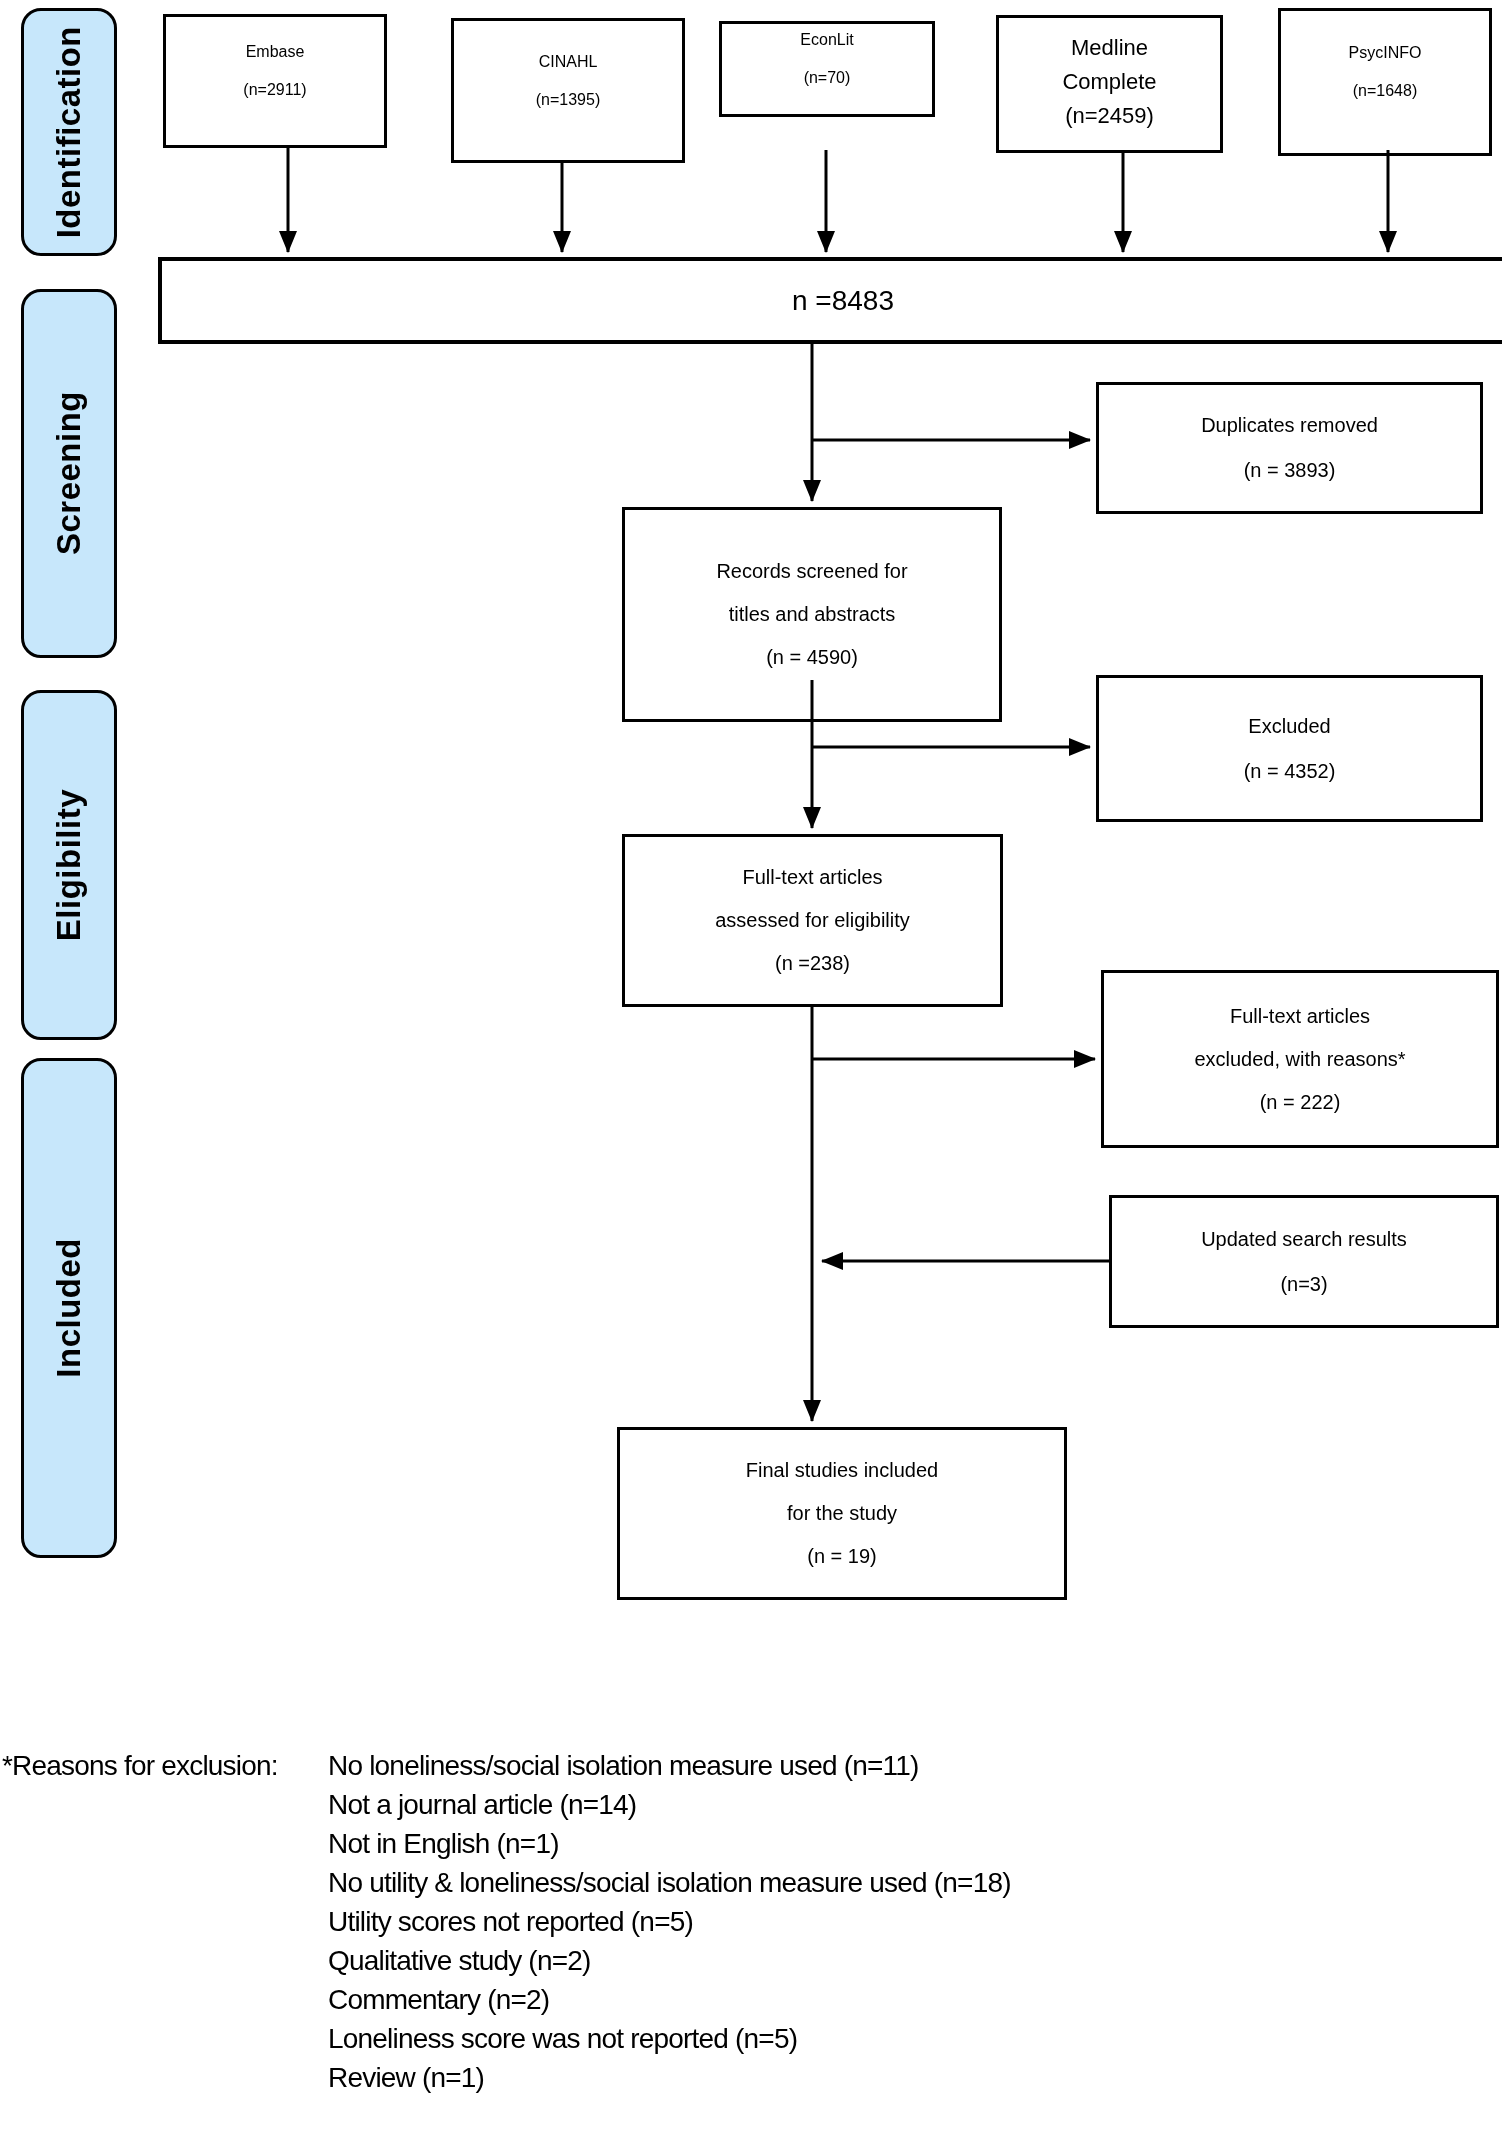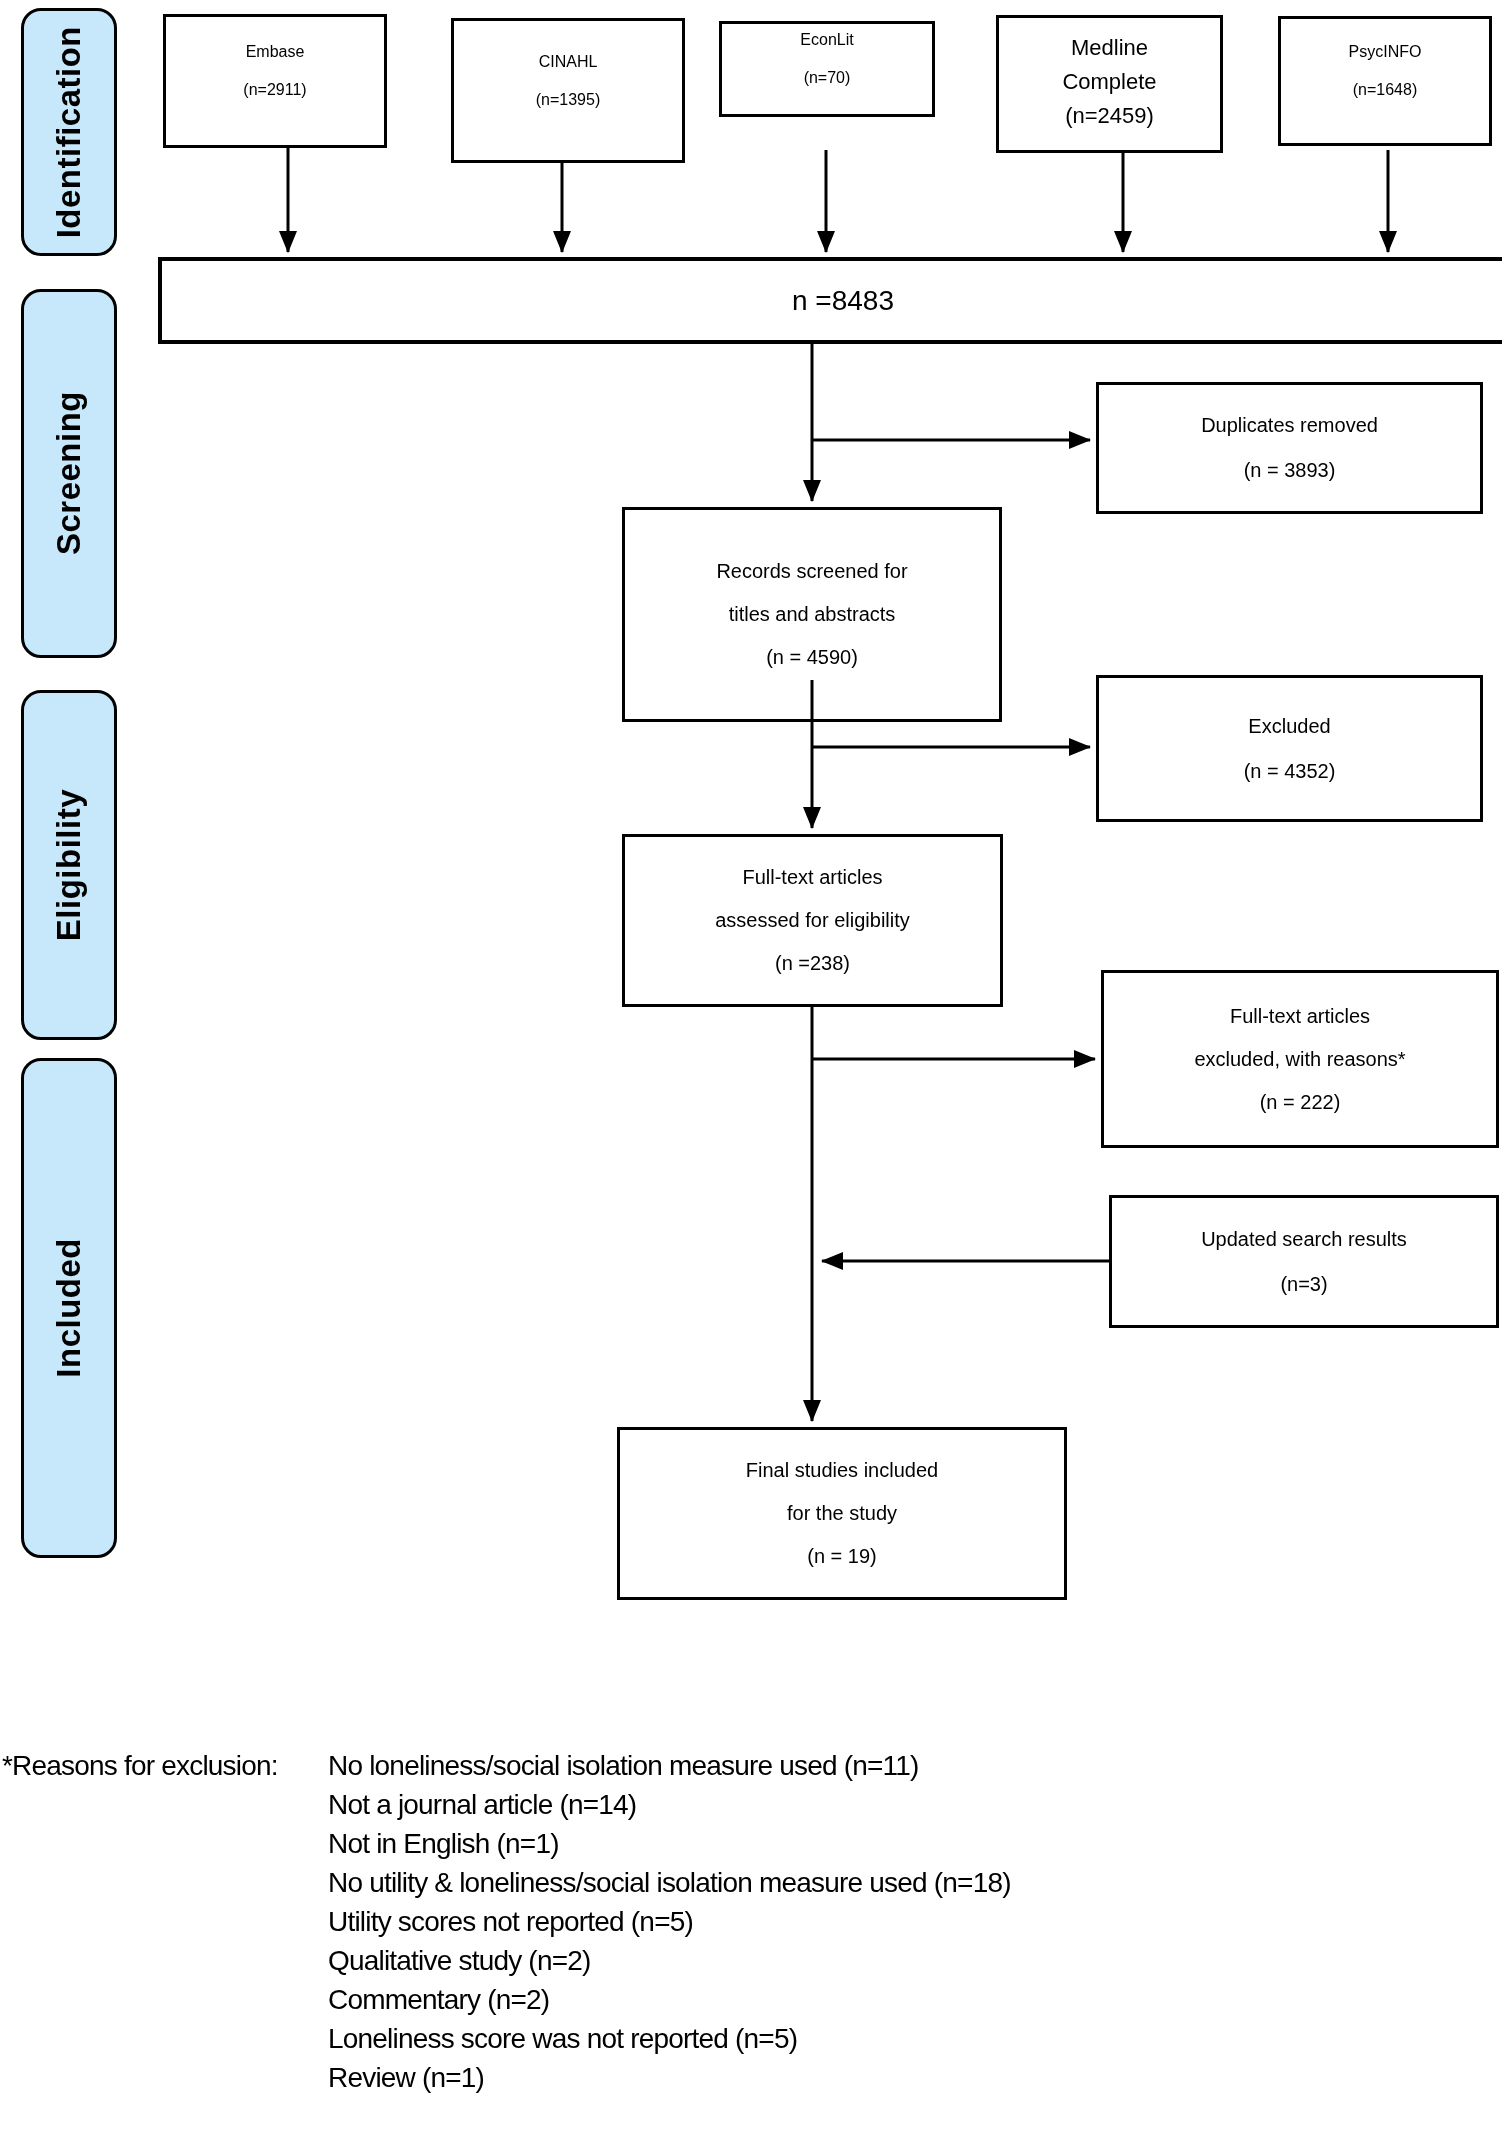--- a/index.html
+++ b/index.html
@@ -84,21 +84,21 @@
   </div>
   <div class="box src" style="left:719px;top:21px;width:216px;height:96px">
     <div>EconLit</div>
     <div>(n=70)</div>
   </div>
   <div class="box src small" style="left:996px;top:15px;width:227px;height:138px">
     <div>Medline</div>
     <div>Complete</div>
     <div>(n=2459)</div>
   </div>
-  <div class="box src" style="left:1278px;top:16px;width:214px;height:130px">
+  <div class="box src" style="left:1278px;top:8px;width:214px;height:148px">
     <div>PsycINFO</div>
     <div>(n=1648)</div>
   </div>
 
   <div class="box pooled" style="left:158px;top:257px;width:1370px;height:87px">
     <div>n =8483</div>
   </div>
 
   <div class="box node two" style="left:1096px;top:382px;width:387px;height:132px">
     <div>Duplicates removed</div>

